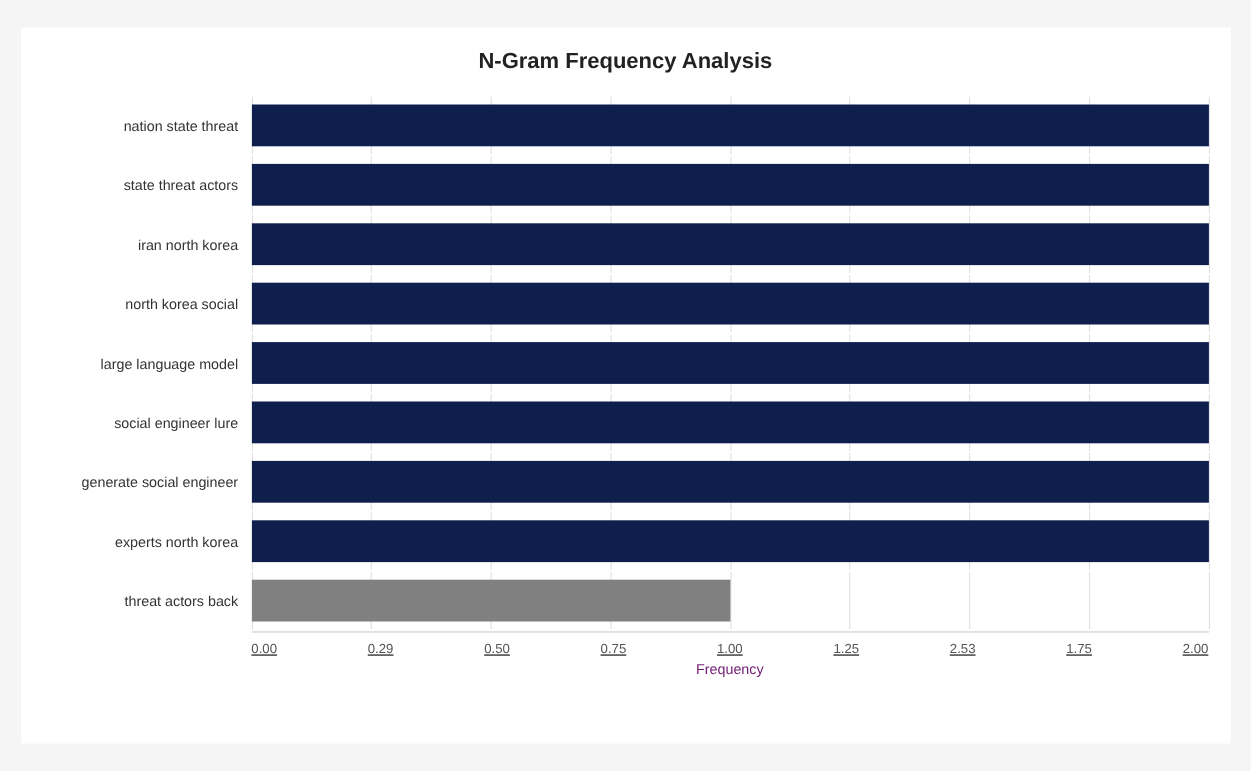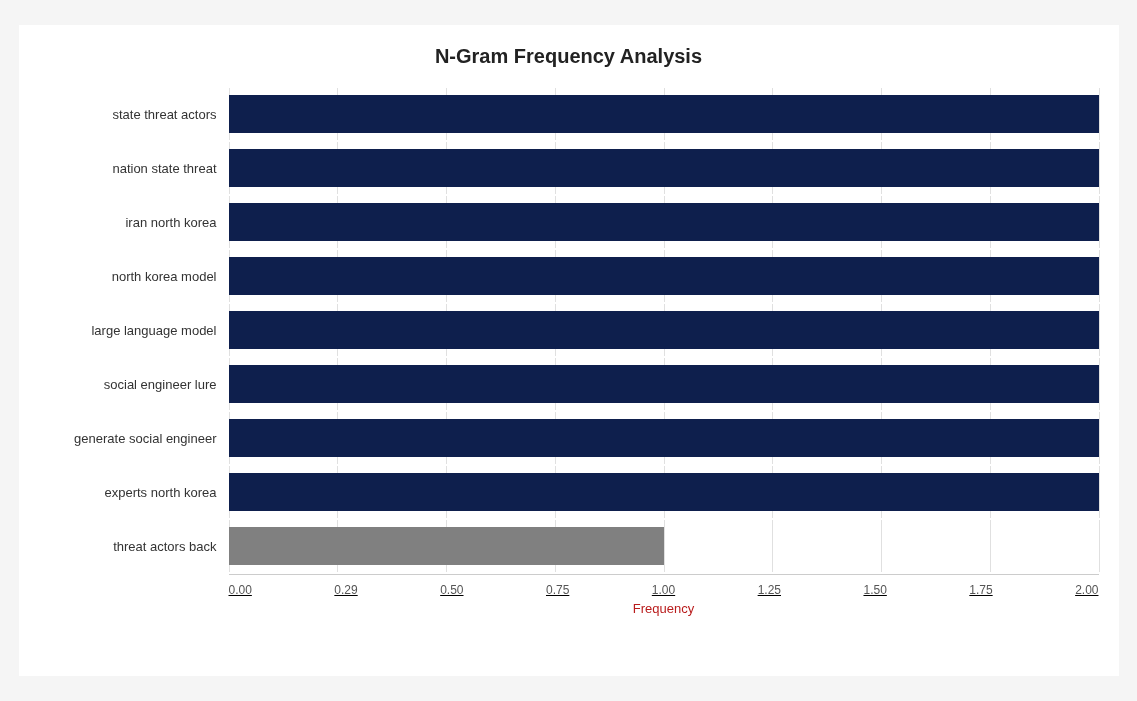--- a/index.html
+++ b/index.html
@@ -74,86 +74,86 @@
     }
     .x-label {
       font-size: 12px;
       color: #555;
       text-align: center;
     }
     .x-axis-title {
       text-align: center;
       margin-left: 190px;
       font-size: 13px;
-      color: #b91c1c;
+      color: #701a75;
       margin-top: 4px;
     }
     .axis-line {
       border-top: 1px solid #ccc;
       margin-left: 190px;
       margin-bottom: 0;
     }
   </style>
 </head>
 <body>
 
 <div class="chart-container">
   <div class="chart-title">N-Gram Frequency Analysis</div>
 
   <div class="chart-area">
 
     <div style="position:relative;">
       <div id="bars-container">
           <div class="bar-row">
+            <div class="bar-label">nation state threat</div>
+            <div class="grid-and-bars" style="position: relative; flex: 1 1 0%; height: 52px; display: flex; align-items: center;">
+              <div style="position: absolute; top: 0px; bottom: 0px; width: 1px; background: rgb(224, 224, 224); left: 0%;"></div>
+              <div style="position: absolute; top: 0px; bottom: 0px; width: 1px; background: rgb(224, 224, 224); left: 12.5%;"></div>
+              <div style="position: absolute; top: 0px; bottom: 0px; width: 1px; background: rgb(224, 224, 224); left: 25%;"></div>
+              <div style="position: absolute; top: 0px; bottom: 0px; width: 1px; background: rgb(224, 224, 224); left: 37.5%;"></div>
+              <div style="position: absolute; top: 0px; bottom: 0px; width: 1px; background: rgb(224, 224, 224); left: 50%;"></div>
+              <div style="position: absolute; top: 0px; bottom: 0px; width: 1px; background: rgb(224, 224, 224); left: 62.5%;"></div>
+              <div style="position: absolute; top: 0px; bottom: 0px; width: 1px; background: rgb(224, 224, 224); left: 75%;"></div>
+              <div style="position: absolute; top: 0px; bottom: 0px; width: 1px; background: rgb(224, 224, 224); left: 87.5%;"></div>
+              <div style="position: absolute; top: 0px; bottom: 0px; width: 1px; background: rgb(224, 224, 224); left: 100%;"></div>
+              <div class="bar bar-dark" style="width: 100%; height: 38px; position: relative; z-index: 1;"></div>
+            </div>
+          </div>
+          <div class="bar-row">
             <div class="bar-label">state threat actors</div>
             <div class="grid-and-bars" style="position: relative; flex: 1 1 0%; height: 52px; display: flex; align-items: center;">
               <div style="position: absolute; top: 0px; bottom: 0px; width: 1px; background: rgb(224, 224, 224); left: 0%;"></div>
               <div style="position: absolute; top: 0px; bottom: 0px; width: 1px; background: rgb(224, 224, 224); left: 12.5%;"></div>
               <div style="position: absolute; top: 0px; bottom: 0px; width: 1px; background: rgb(224, 224, 224); left: 25%;"></div>
               <div style="position: absolute; top: 0px; bottom: 0px; width: 1px; background: rgb(224, 224, 224); left: 37.5%;"></div>
               <div style="position: absolute; top: 0px; bottom: 0px; width: 1px; background: rgb(224, 224, 224); left: 50%;"></div>
               <div style="position: absolute; top: 0px; bottom: 0px; width: 1px; background: rgb(224, 224, 224); left: 62.5%;"></div>
               <div style="position: absolute; top: 0px; bottom: 0px; width: 1px; background: rgb(224, 224, 224); left: 75%;"></div>
               <div style="position: absolute; top: 0px; bottom: 0px; width: 1px; background: rgb(224, 224, 224); left: 87.5%;"></div>
               <div style="position: absolute; top: 0px; bottom: 0px; width: 1px; background: rgb(224, 224, 224); left: 100%;"></div>
               <div class="bar bar-dark" style="width: 100%; height: 38px; position: relative; z-index: 1;"></div>
             </div>
           </div>
           <div class="bar-row">
-            <div class="bar-label">nation state threat</div>
-            <div class="grid-and-bars" style="position: relative; flex: 1 1 0%; height: 52px; display: flex; align-items: center;">
-              <div style="position: absolute; top: 0px; bottom: 0px; width: 1px; background: rgb(224, 224, 224); left: 0%;"></div>
-              <div style="position: absolute; top: 0px; bottom: 0px; width: 1px; background: rgb(224, 224, 224); left: 12.5%;"></div>
-              <div style="position: absolute; top: 0px; bottom: 0px; width: 1px; background: rgb(224, 224, 224); left: 25%;"></div>
-              <div style="position: absolute; top: 0px; bottom: 0px; width: 1px; background: rgb(224, 224, 224); left: 37.5%;"></div>
-              <div style="position: absolute; top: 0px; bottom: 0px; width: 1px; background: rgb(224, 224, 224); left: 50%;"></div>
-              <div style="position: absolute; top: 0px; bottom: 0px; width: 1px; background: rgb(224, 224, 224); left: 62.5%;"></div>
-              <div style="position: absolute; top: 0px; bottom: 0px; width: 1px; background: rgb(224, 224, 224); left: 75%;"></div>
-              <div style="position: absolute; top: 0px; bottom: 0px; width: 1px; background: rgb(224, 224, 224); left: 87.5%;"></div>
-              <div style="position: absolute; top: 0px; bottom: 0px; width: 1px; background: rgb(224, 224, 224); left: 100%;"></div>
-              <div class="bar bar-dark" style="width: 100%; height: 38px; position: relative; z-index: 1;"></div>
-            </div>
-          </div>
-          <div class="bar-row">
             <div class="bar-label">iran north korea</div>
             <div class="grid-and-bars" style="position: relative; flex: 1 1 0%; height: 52px; display: flex; align-items: center;">
               <div style="position: absolute; top: 0px; bottom: 0px; width: 1px; background: rgb(224, 224, 224); left: 0%;"></div>
               <div style="position: absolute; top: 0px; bottom: 0px; width: 1px; background: rgb(224, 224, 224); left: 12.5%;"></div>
               <div style="position: absolute; top: 0px; bottom: 0px; width: 1px; background: rgb(224, 224, 224); left: 25%;"></div>
               <div style="position: absolute; top: 0px; bottom: 0px; width: 1px; background: rgb(224, 224, 224); left: 37.5%;"></div>
               <div style="position: absolute; top: 0px; bottom: 0px; width: 1px; background: rgb(224, 224, 224); left: 50%;"></div>
               <div style="position: absolute; top: 0px; bottom: 0px; width: 1px; background: rgb(224, 224, 224); left: 62.5%;"></div>
               <div style="position: absolute; top: 0px; bottom: 0px; width: 1px; background: rgb(224, 224, 224); left: 75%;"></div>
               <div style="position: absolute; top: 0px; bottom: 0px; width: 1px; background: rgb(224, 224, 224); left: 87.5%;"></div>
               <div style="position: absolute; top: 0px; bottom: 0px; width: 1px; background: rgb(224, 224, 224); left: 100%;"></div>
               <div class="bar bar-dark" style="width: 100%; height: 38px; position: relative; z-index: 1;"></div>
             </div>
           </div>
           <div class="bar-row">
-            <div class="bar-label">north korea model</div>
+            <div class="bar-label">north korea social</div>
             <div class="grid-and-bars" style="position: relative; flex: 1 1 0%; height: 52px; display: flex; align-items: center;">
               <div style="position: absolute; top: 0px; bottom: 0px; width: 1px; background: rgb(224, 224, 224); left: 0%;"></div>
               <div style="position: absolute; top: 0px; bottom: 0px; width: 1px; background: rgb(224, 224, 224); left: 12.5%;"></div>
               <div style="position: absolute; top: 0px; bottom: 0px; width: 1px; background: rgb(224, 224, 224); left: 25%;"></div>
               <div style="position: absolute; top: 0px; bottom: 0px; width: 1px; background: rgb(224, 224, 224); left: 37.5%;"></div>
               <div style="position: absolute; top: 0px; bottom: 0px; width: 1px; background: rgb(224, 224, 224); left: 50%;"></div>
               <div style="position: absolute; top: 0px; bottom: 0px; width: 1px; background: rgb(224, 224, 224); left: 62.5%;"></div>
               <div style="position: absolute; top: 0px; bottom: 0px; width: 1px; background: rgb(224, 224, 224); left: 75%;"></div>
               <div style="position: absolute; top: 0px; bottom: 0px; width: 1px; background: rgb(224, 224, 224); left: 87.5%;"></div>
               <div style="position: absolute; top: 0px; bottom: 0px; width: 1px; background: rgb(224, 224, 224); left: 100%;"></div>
@@ -242,19 +242,19 @@
   <div class="axis-line"></div>
 
   <div class="x-axis">
     <div class="x-axis-labels" id="x-labels">
         <span class="x-label">0.00</span>
         <span class="x-label">0.29</span>
         <span class="x-label">0.50</span>
         <span class="x-label">0.75</span>
         <span class="x-label">1.00</span>
         <span class="x-label">1.25</span>
-        <span class="x-label">1.50</span>
+        <span class="x-label">2.53</span>
         <span class="x-label">1.75</span>
         <span class="x-label">2.00</span>
       </div>
   </div>
   <div class="x-axis-title">Frequency</div>
 </div>
 
 </body></html>

